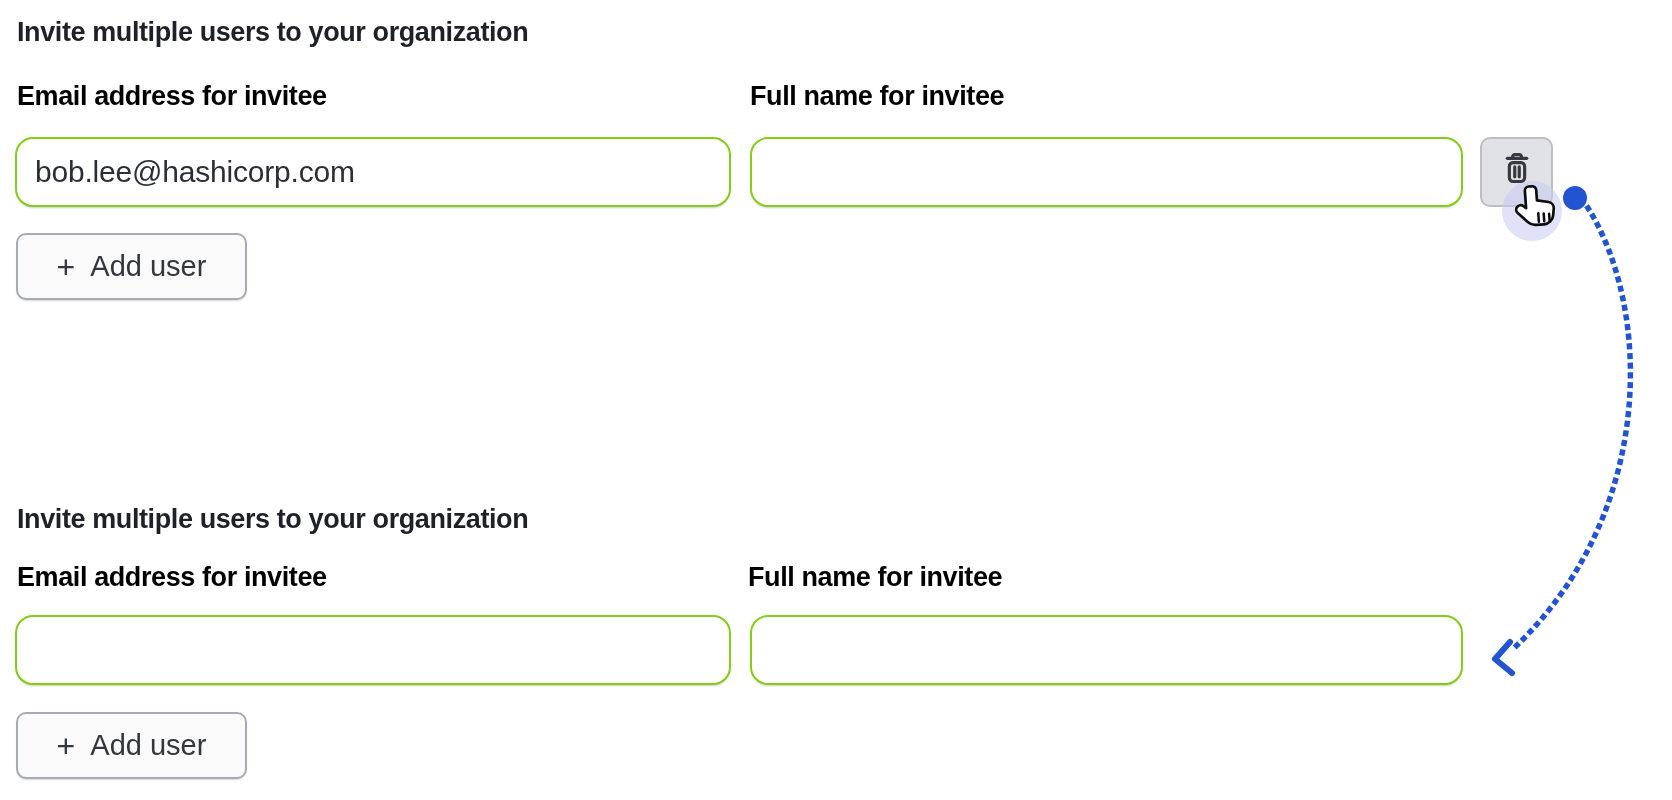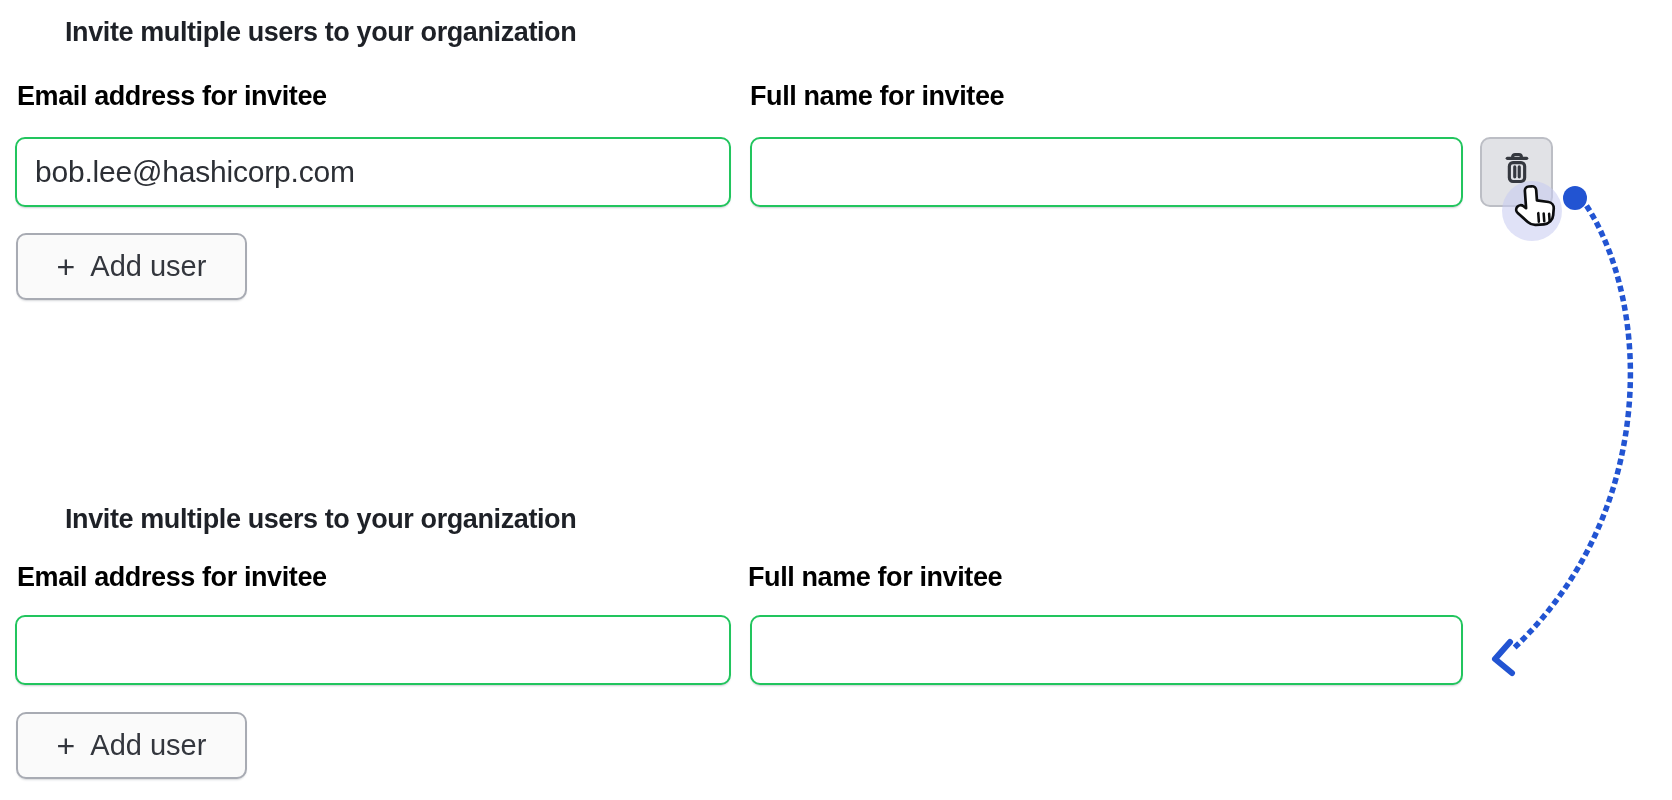--- a/index.html
+++ b/index.html
@@ -3,29 +3,29 @@
 <meta charset="utf-8">
 <style>
   * { margin: 0; padding: 0; box-sizing: border-box; }
   html, body { width: 1672px; height: 800px; background: #ffffff; overflow: hidden; }
   body { font-family: "Liberation Sans", sans-serif; position: relative; }
 
   .abs { position: absolute; }
 
   .heading {
     font-size: 27px; font-weight: 700; color: #1e2127;
-    letter-spacing: -0.4px; line-height: 32px; margin-left: 48px;
+    letter-spacing: -0.4px; line-height: 32px;
   }
   .field-label {
     font-size: 27px; font-weight: 700; color: #000000;
     letter-spacing: -0.4px; line-height: 30px;
   }
   .text-input {
     height: 70px; background: #ffffff;
-    border: 2px solid #22c55e; border-radius: 10px;
+    border: 2px solid #84cc16; border-radius: 18px;
     font-family: "Liberation Sans", sans-serif;
     font-size: 30px; color: #2c2f35; padding: 7px 18px;
     letter-spacing: -0.2px; outline: none;
     box-shadow: 0 2px 2px -1px rgba(70,76,92,0.28);
   }
   .add-user-btn {
     width: 231px; height: 67px; background: #fafafa;
     border: 2px solid #a8abb3; border-radius: 10px;
     display: flex; align-items: center; justify-content: center; gap: 15px;
     font-family: "Liberation Sans", sans-serif;

